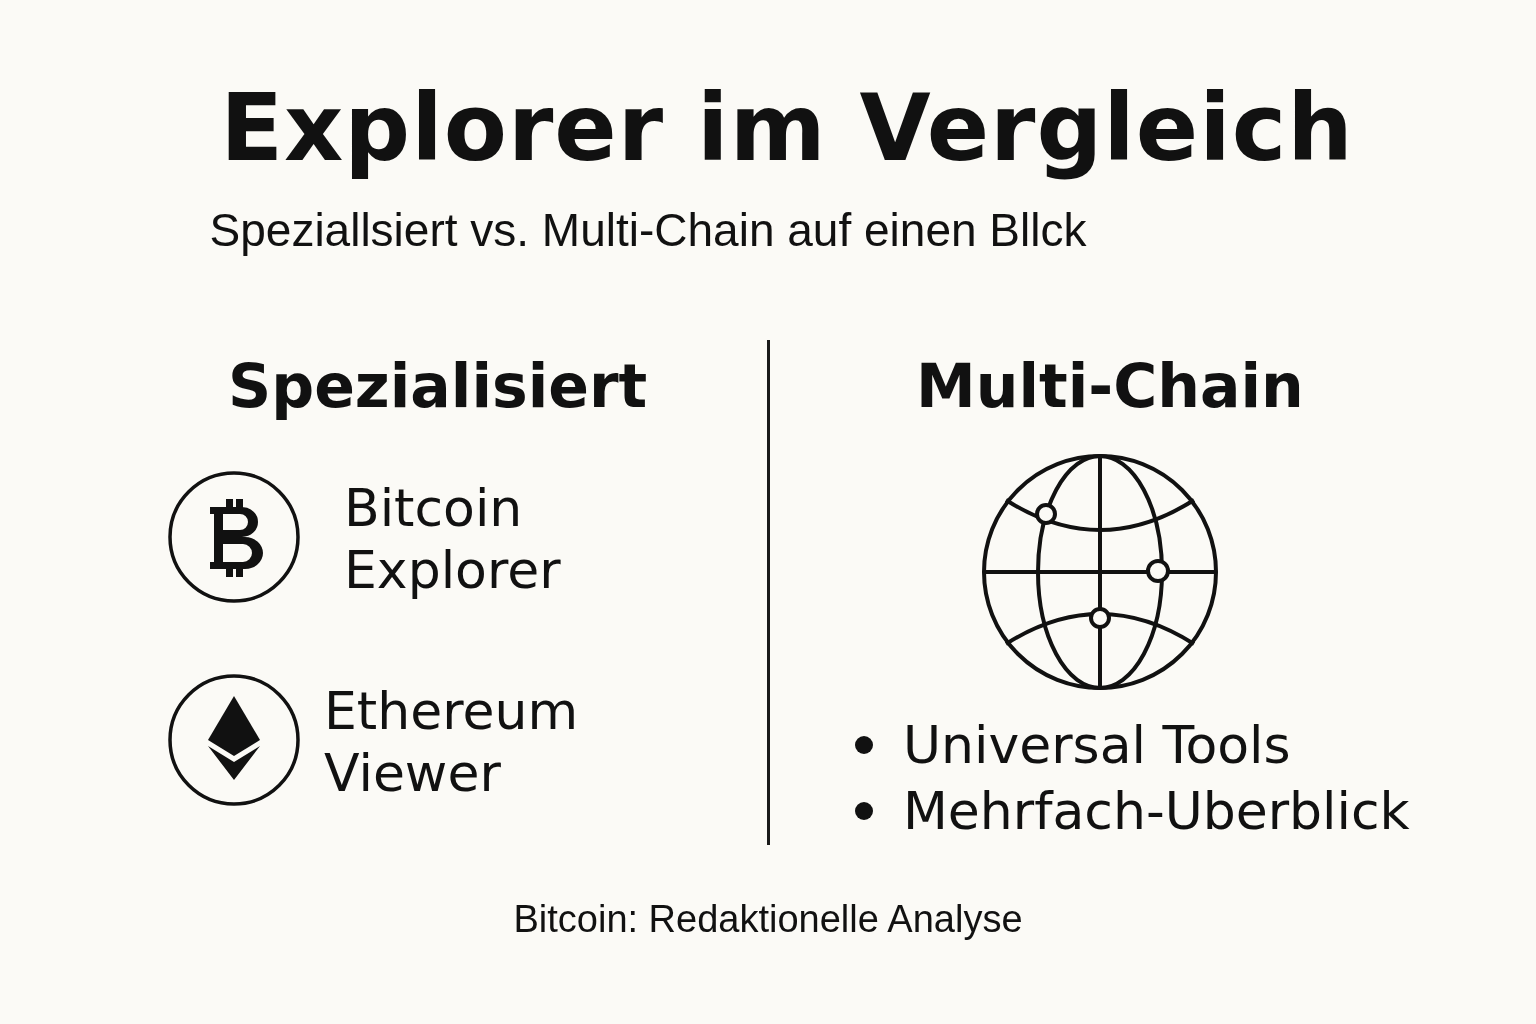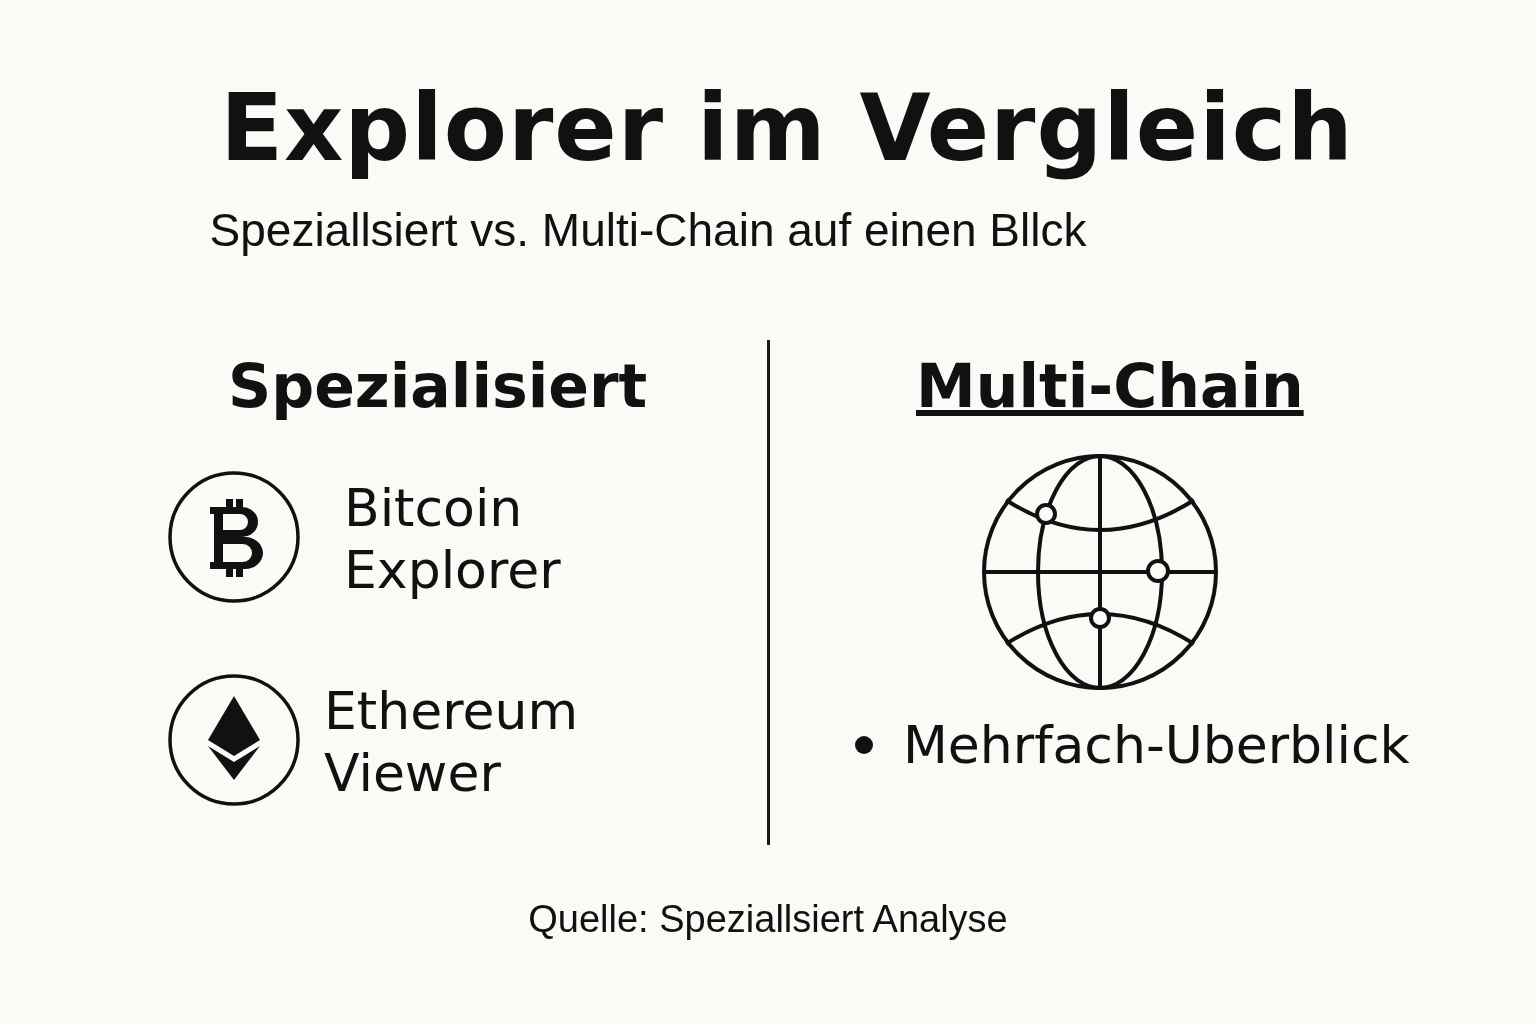--- a/index.html
+++ b/index.html
@@ -23,21 +23,21 @@
     padding-left: 36px;
   }
   .divider {
     position: absolute; left: 767px; top: 340px; width: 3px; height: 505px;
     background: #1a1a1a;
   }
   .col-head {
     position: absolute; top: 342px; font-size: 60px; font-weight: bold; line-height: 1.2; margin-top: 8px;
   }
   .col-left { left: 228px; }
-  .col-right { left: 916px; text-decoration: underline; }
+  .col-right { left: 916px; }
   .item { position: absolute; left: 166px; display: flex; align-items: center; }
   .item svg { display: block; }
   .item-label {
     position: absolute; left: 158px; font-size: 52px; line-height: 62px; white-space: pre-line;
   }
   .globe { position: absolute; left: 978px; top: 450px; }
   .bullets { position: absolute; left: 855px; top: 712px; list-style: none; margin: 0; padding: 0; }
   .bullets li { display: flex; align-items: center; font-size: 52px; line-height: 66px; }
   .bullet-dot { width: 18px; height: 18px; background: #111; border-radius: 50%; margin-right: 30px; }
   .source {
@@ -101,17 +101,21 @@
       <circle cx="68" cy="64" r="9"></circle>
       <circle cx="180" cy="121" r="10"></circle>
       <circle cx="122" cy="168" r="9"></circle>
     </g>
   </svg>
 </div>
 
 <ul class="bullets">
   <li>
     <span class="bullet-dot"></span>
+    <span>Universal Tools</span>
+  </li>
+  <li>
+    <span class="bullet-dot"></span>
     <span>Mehrfach-Uberblick</span>
   </li>
 </ul>
 
-<div class="source">Quelle: Speziallsiert Analyse</div>
+<div class="source">Bitcoin: Redaktionelle Analyse</div>
 
 </body></html>

